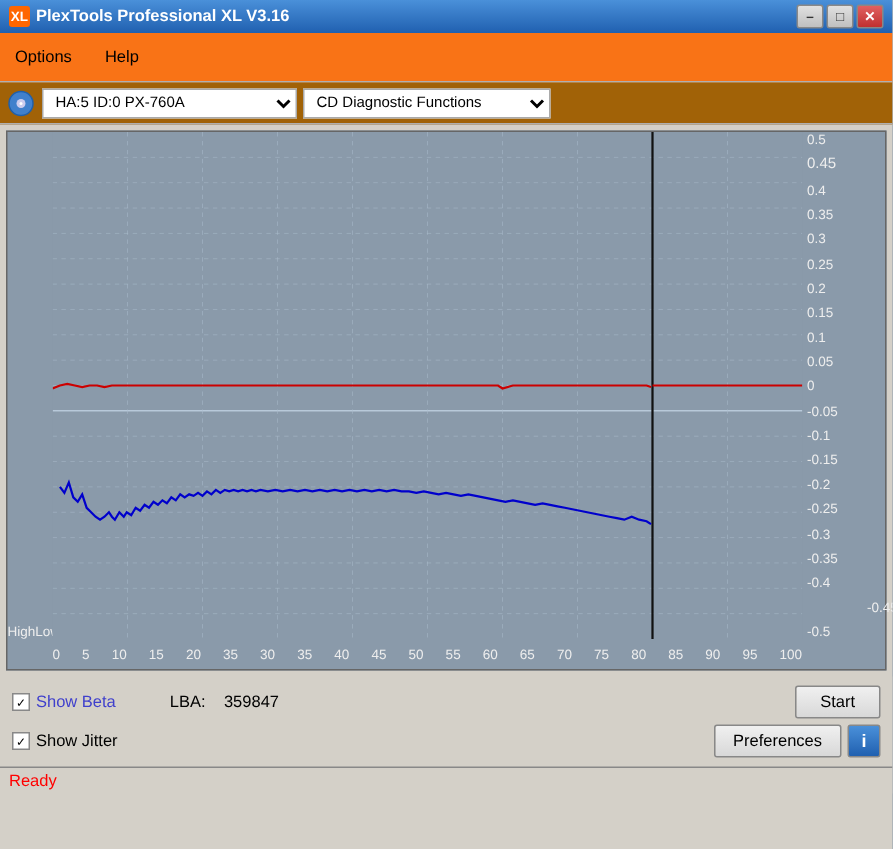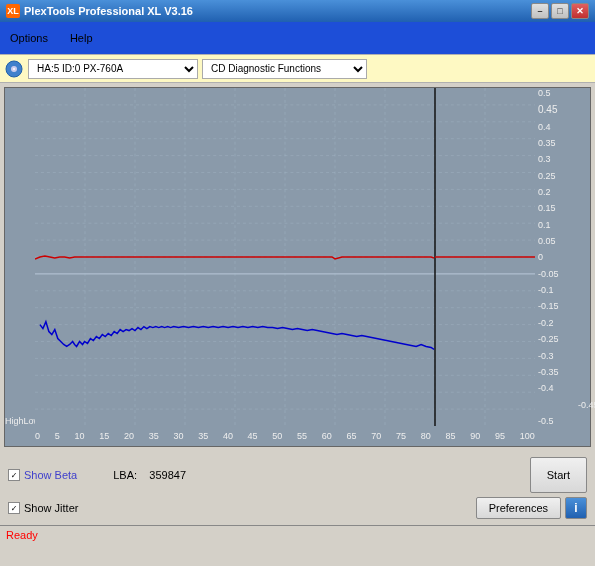--- a/index.html
+++ b/index.html
@@ -20,32 +20,32 @@
     .title-icon { width: 14px; height: 14px; background: #ff6600; border-radius: 2px; font-size: 9px; display: flex; align-items: center; justify-content: center; color: white; font-weight: bold; }
     .title-controls { display: flex; gap: 2px; }
     .title-btn {
       width: 18px; height: 16px; background: linear-gradient(to bottom, #e0e0e0, #c0c0c0);
       border: 1px solid #888; border-radius: 2px; cursor: pointer;
       display: flex; align-items: center; justify-content: center; font-size: 9px; color: #333;
     }
     .title-btn.close { background: linear-gradient(to bottom, #e06060, #c03030); color: white; }
 
     .menu-bar {
-      background: #1d4ed8;
+      background: #f97316;
       border-bottom: 1px solid #b0b0b0;
       height: 20px;
       display: flex;
       align-items: center;
       padding: 16px 4px;
       gap: 10px;
     }
     .menu-item { padding: 2px 6px; font-size: 11px; cursor: pointer; color: #000; }
 
     .toolbar {
-      background: #fef9c3;
+      background: #a16207;
       border-bottom: 1px solid #b0b0b0;
       height: 28px;
       display: flex;
       align-items: center;
       padding: 0 4px;
       gap: 4px;
     }
     .drive-icon { width: 20px; height: 20px; display: flex; align-items: center; justify-content: center; }
     .select-box {
       height: 20px; border: 1px solid #aaa; background: white;
@@ -90,21 +90,21 @@
     .bottom-bar {
       background: #d4d0c8;
       padding: 6px 8px;
     }
     .bottom-row1 { display: flex; align-items: center; gap: 16px; margin-bottom: 4px; }
     .bottom-row2 { display: flex; align-items: center; justify-content: space-between; }
     .checkbox-label { display: flex; align-items: center; gap: 4px; cursor: pointer; }
     .checkbox { width: 12px; height: 12px; border: 1px solid #888; background: white; display: inline-flex; align-items: center; justify-content: center; font-size: 8px; }
     .lba-text { font-size: 11px; color: #000; margin-left: 20px; }
     .btn-start {
-      height: 36px; padding: 0 16px; background: linear-gradient(to bottom, #f0f0f0, #d8d8d8);
+      height: 22px; padding: 0 16px; background: linear-gradient(to bottom, #f0f0f0, #d8d8d8);
       border: 1px solid #888; border-radius: 2px; cursor: pointer; font-size: 11px;
     }
     .btn-prefs {
       height: 22px; padding: 0 12px; background: linear-gradient(to bottom, #f0f0f0, #d8d8d8);
       border: 1px solid #888; border-radius: 2px; cursor: pointer; font-size: 11px;
     }
     .btn-info {
       width: 22px; height: 22px; background: linear-gradient(to bottom, #4a90d9, #2060b0);
       border: 1px solid #888; border-radius: 2px; cursor: pointer;
       color: white; font-size: 12px; font-weight: bold; display: flex; align-items: center; justify-content: center;

